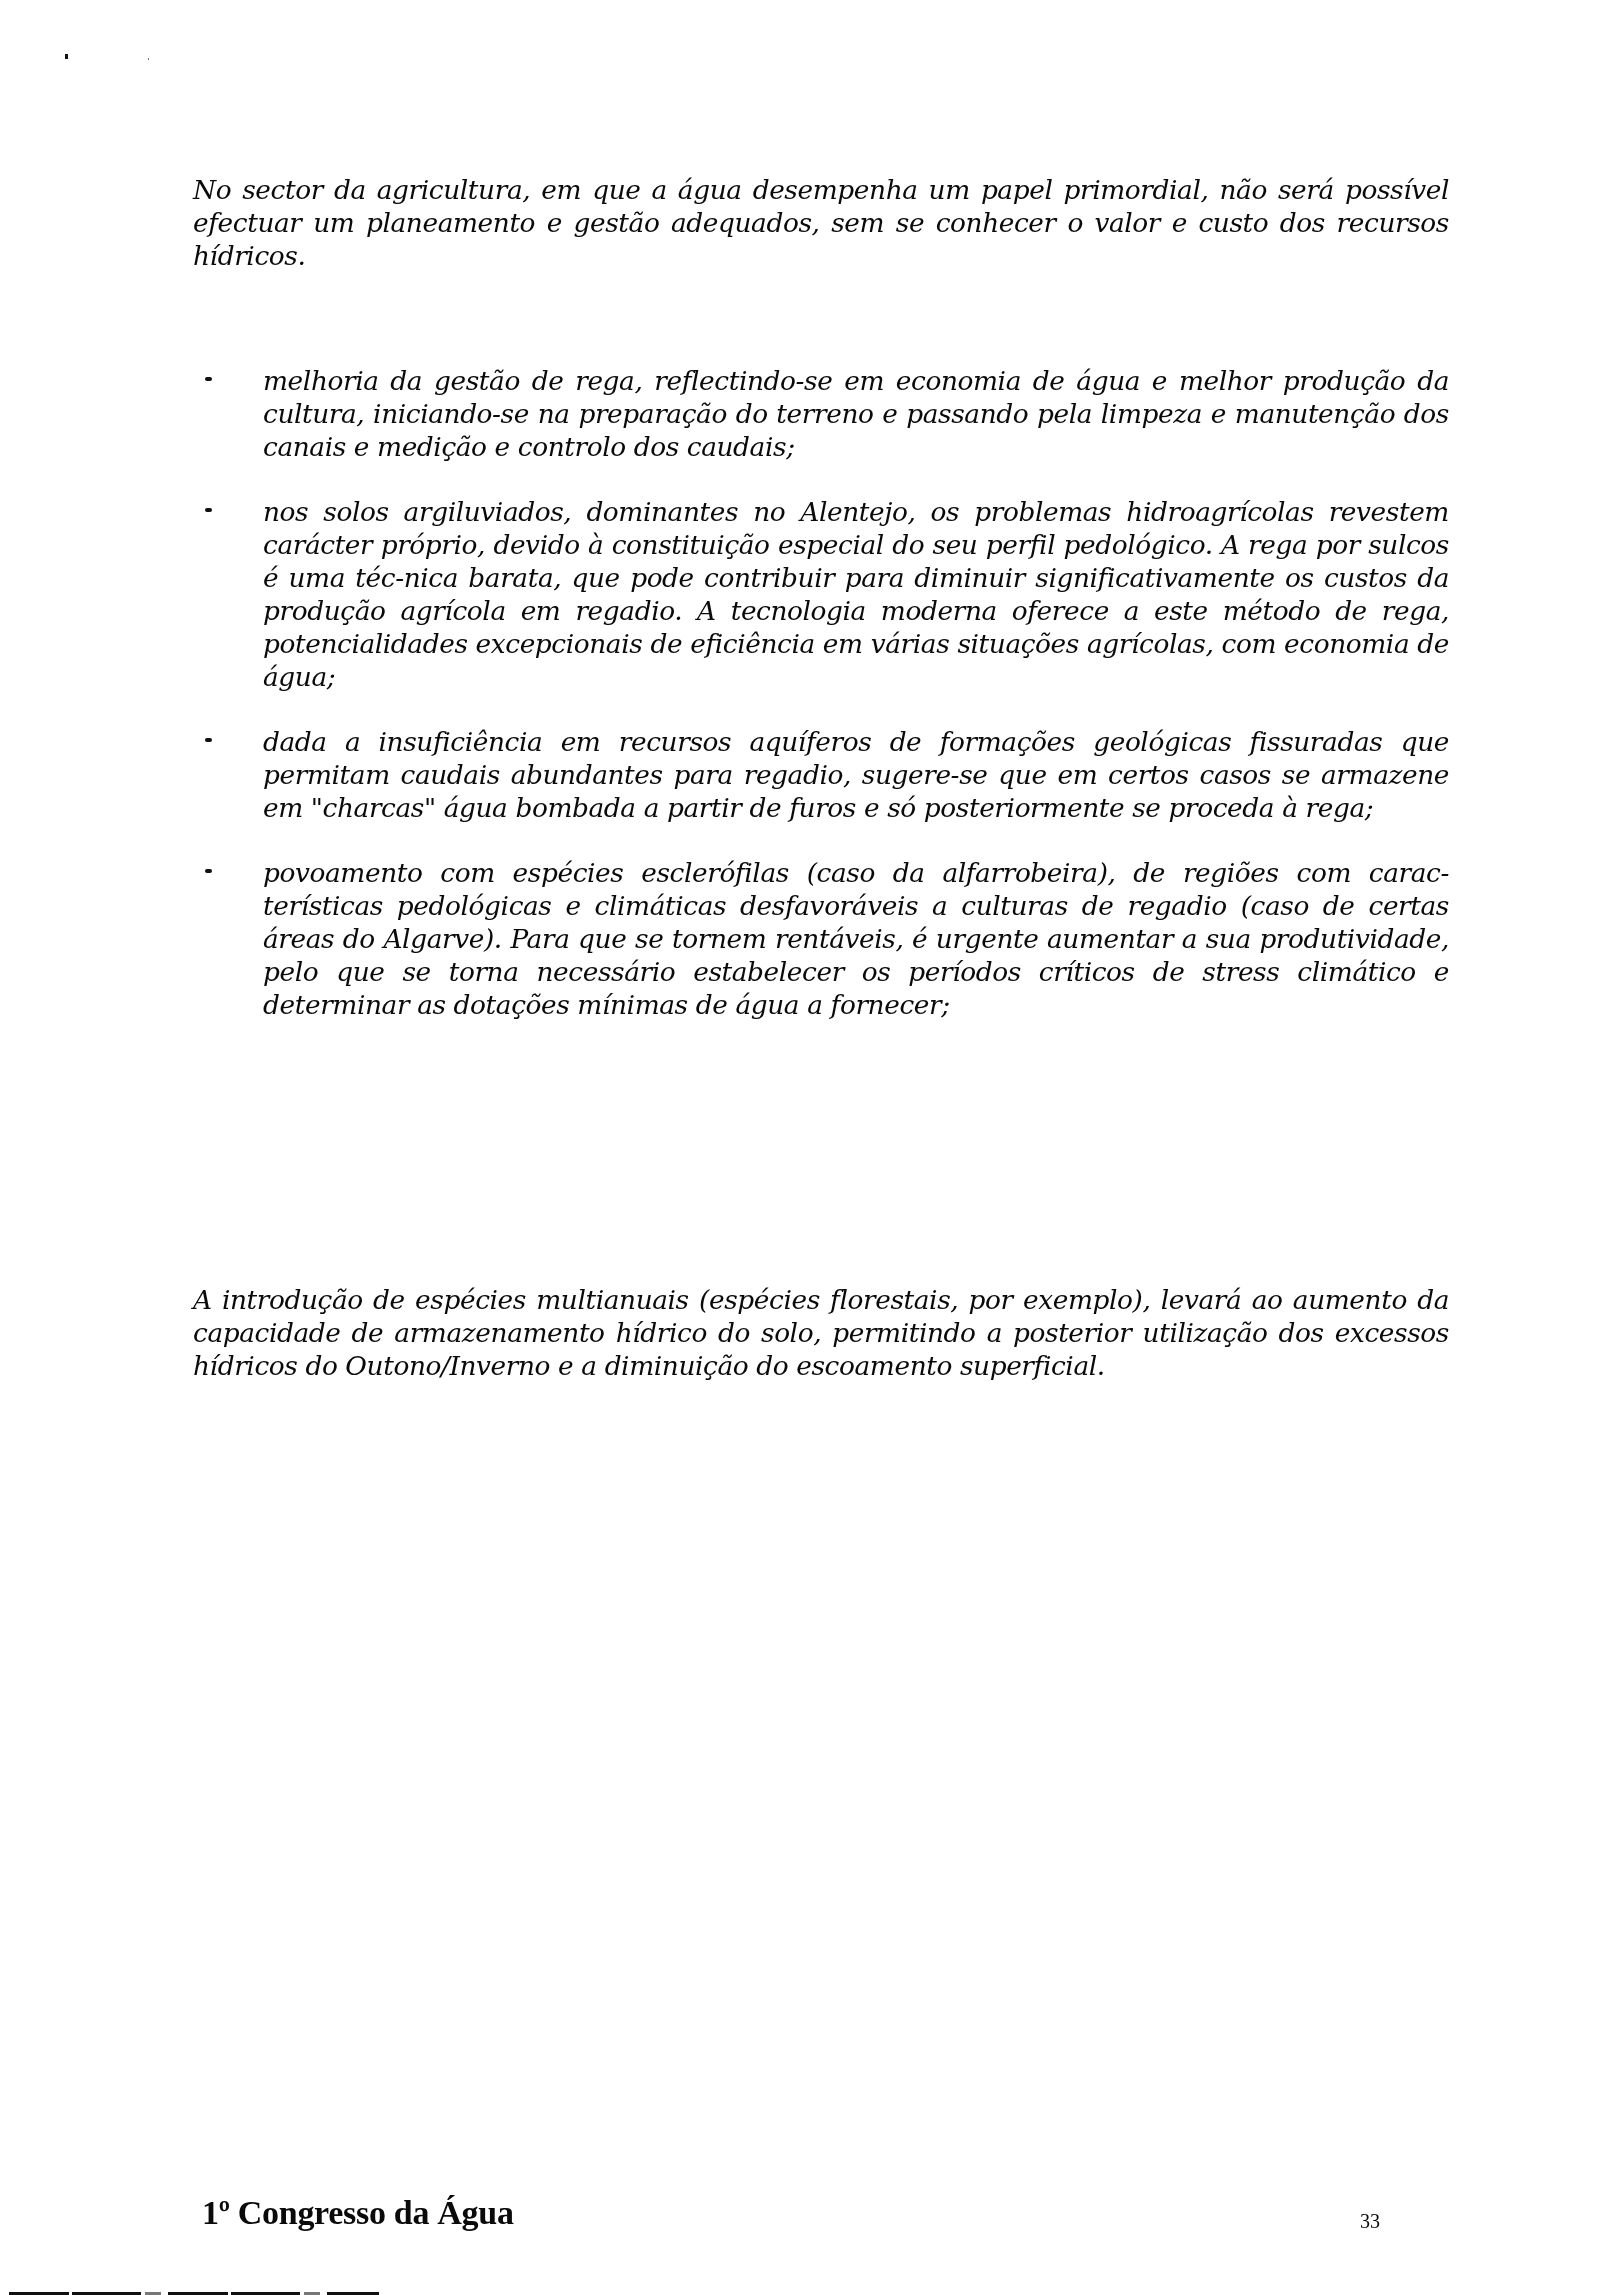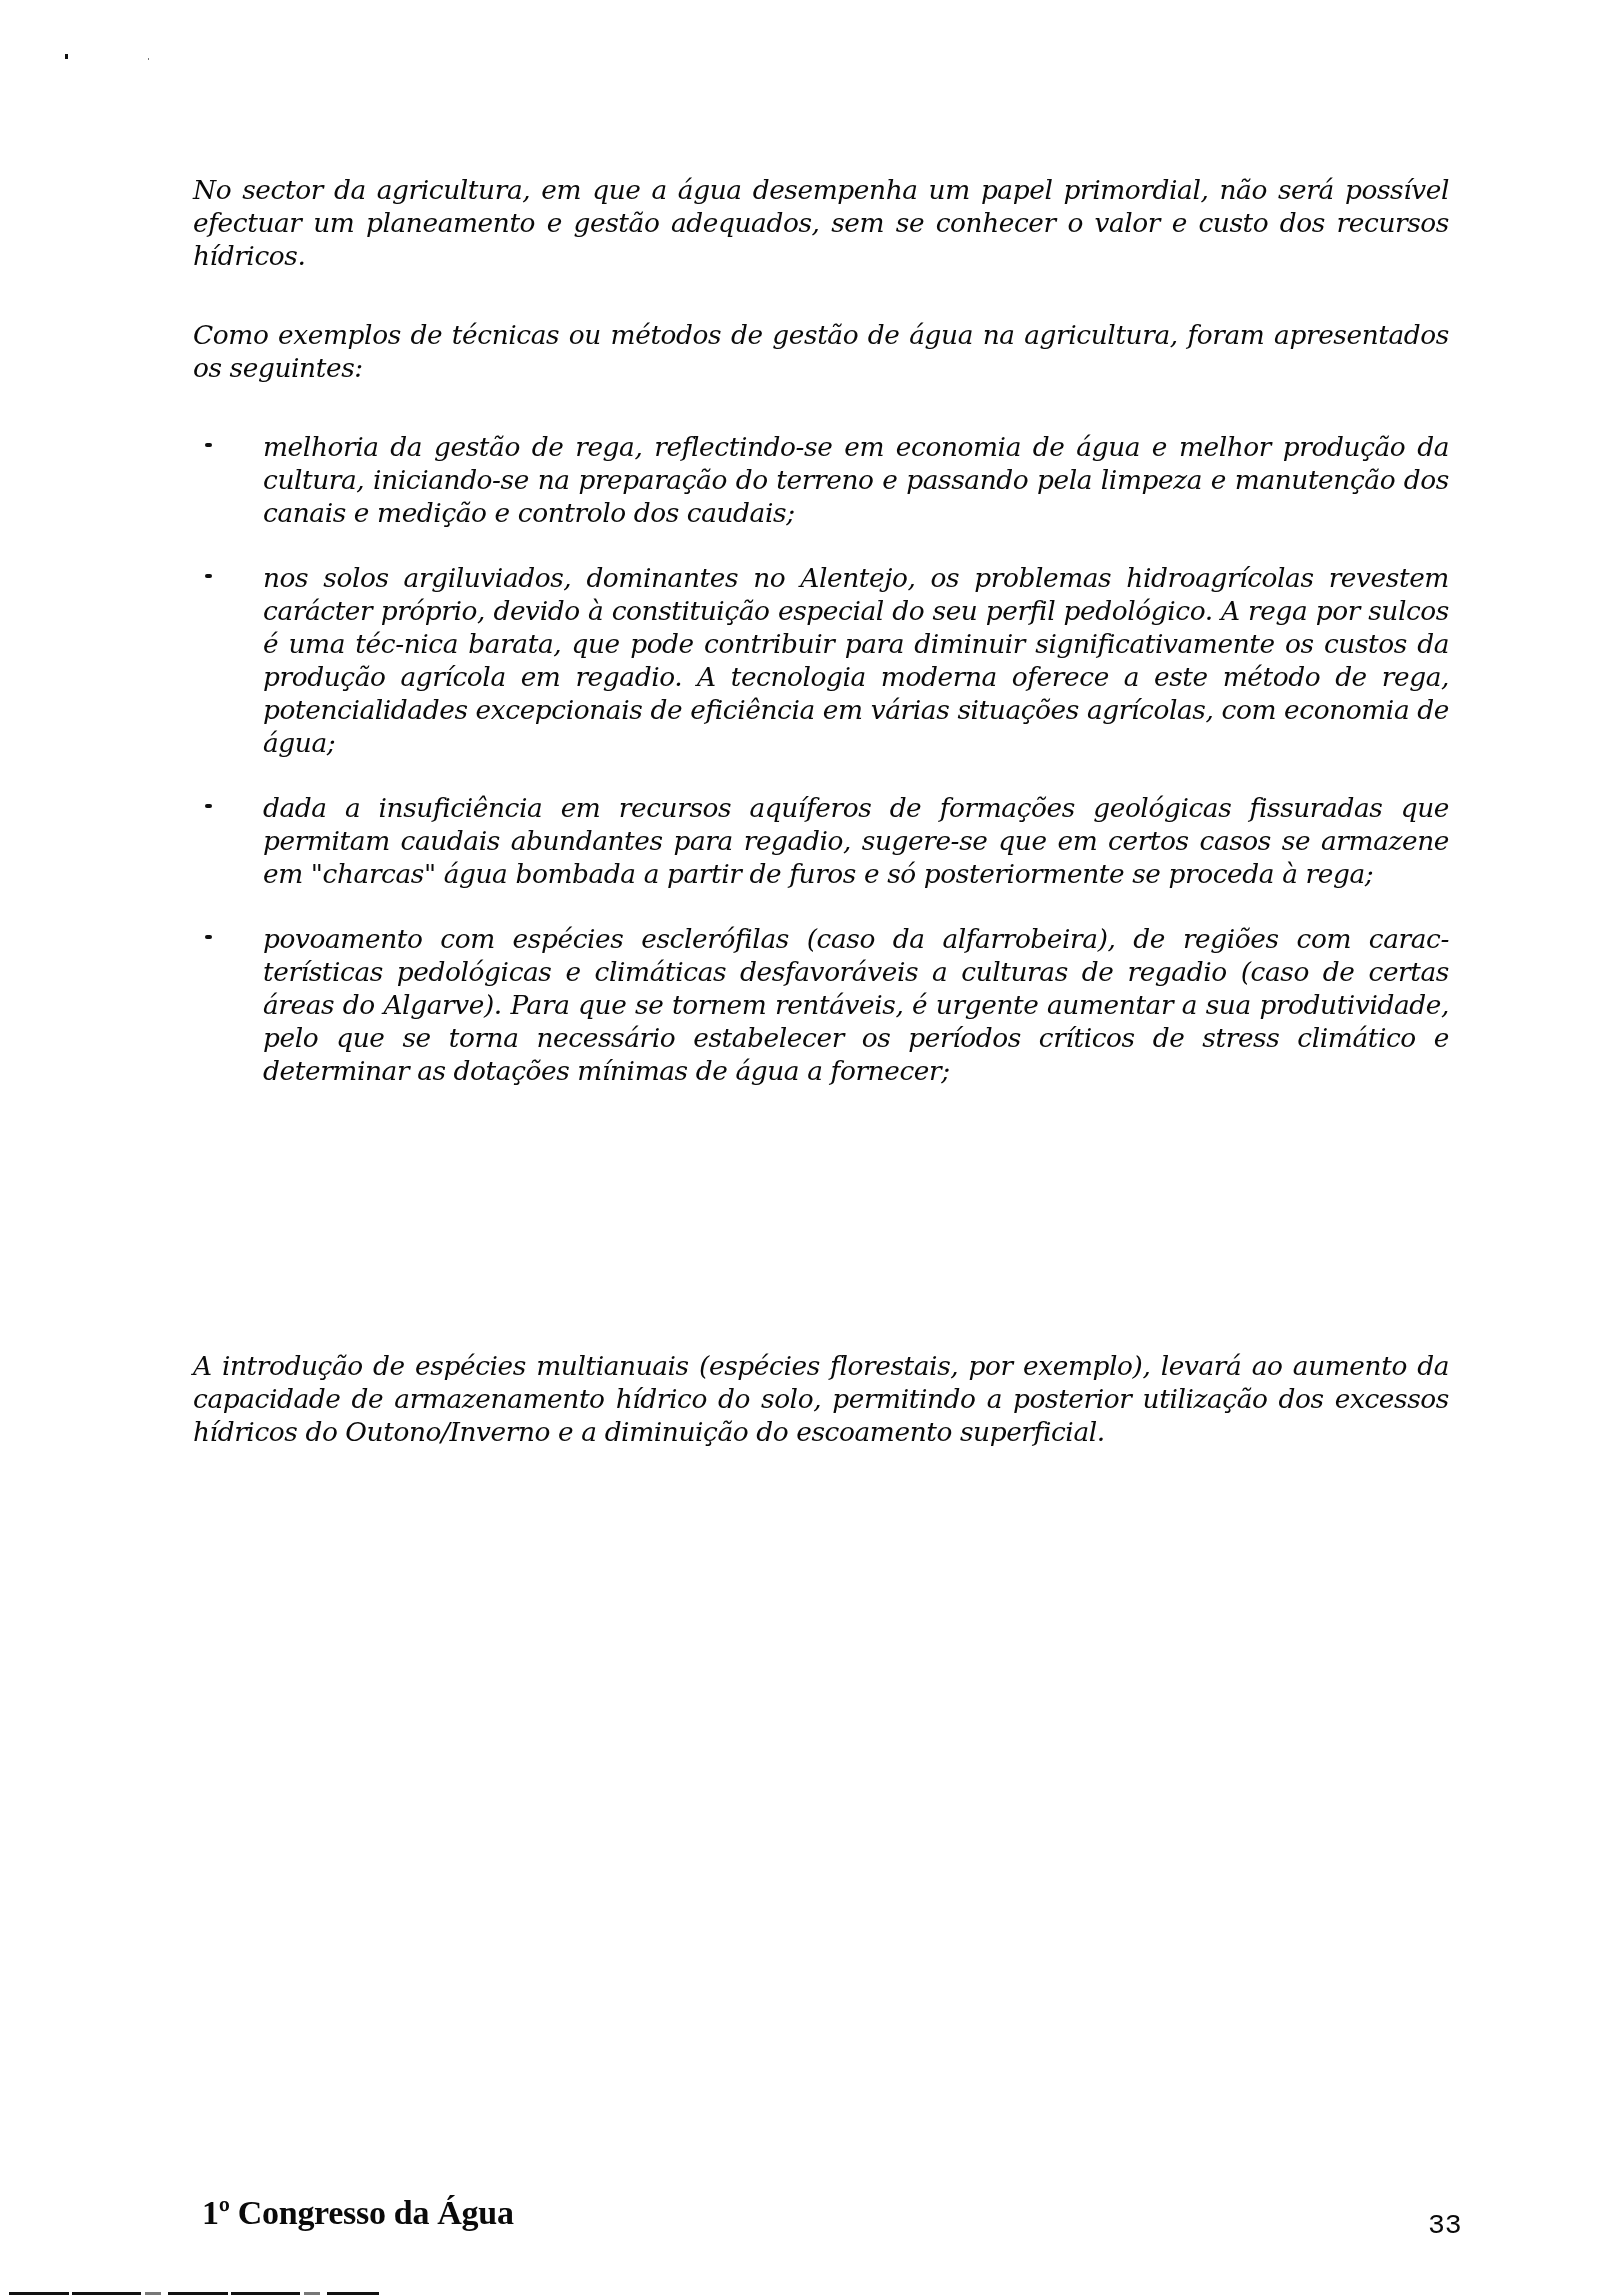--- a/index.html
+++ b/index.html
@@ -75,24 +75,24 @@
       position: absolute;
       left: 202px;
       top: 2194px;
       font-family: "Liberation Serif", "DejaVu Serif", serif;
       font-weight: bold;
       font-size: 34px;
       letter-spacing: -0.3px;
     }
     .footer-right {
       position: absolute;
-      left: 1428px;
+      left: 1360px;
       top: 2210px;
-      font-family: Liberation Mono, monospace;
-      font-size: 28px;
+      font-family: Liberation Serif, serif;
+      font-size: 20px;
     }
     .scan-edge {
       position: absolute;
       left: 9.3px;
       top: 2292px;
       width: 370px;
       height: 2.6px;
       background: repeating-linear-gradient(90deg, #111 0 60px, #fff 60px 63px, #111 63px 132px, #fff 132px 136px, #777 136px 152px, #fff 152px 159px);
     }
   </style>
@@ -101,21 +101,20 @@
 
 <div class="page">
 
   <div class="speck" style="left:65px;top:54px;width:2.6px;height:4.6px;"></div>
   <div class="speck" style="left:148px;top:58px;width:0.7px;height:2px;background:#777;"></div>
 
   <div class="content">
 
     <p class="body-para">No sector da agricultura, em que a água desempenha um papel primordial, não será possível efectuar um planeamento e gestão adequados, sem se conhecer o valor e custo dos recursos hídricos.</p>
     <div class="gap-lg"></div>
-    <p class="body-para">Como exemplos de técnicas ou métodos de gestão de água na agricultura, foram apresentados os seguintes:</p>
     <div class="gap-lg"></div>
 
     <ul class="bullets">
       <li>
         <span class="bullet"></span>
         <p class="body-para">melhoria da gestão de rega, reflectindo-se em economia de água e melhor produção da cultura, iniciando-se na preparação do terreno e passando pela limpeza e manutenção dos canais e medição e controlo dos caudais;</p>
       </li>
       <li>
         <span class="bullet"></span>
         <p class="body-para">nos solos argiluviados, dominantes no Alentejo, os problemas hidroagrícolas revestem carácter próprio, devido à constituição especial do seu perfil pedológico. A rega por sulcos é uma téc-nica barata, que pode contribuir para diminuir significativamente os custos da produção agrícola em regadio. A tecnologia moderna oferece a este método de rega, potencialidades excepcionais de eficiência em várias situações agrícolas, com economia de água;</p>

